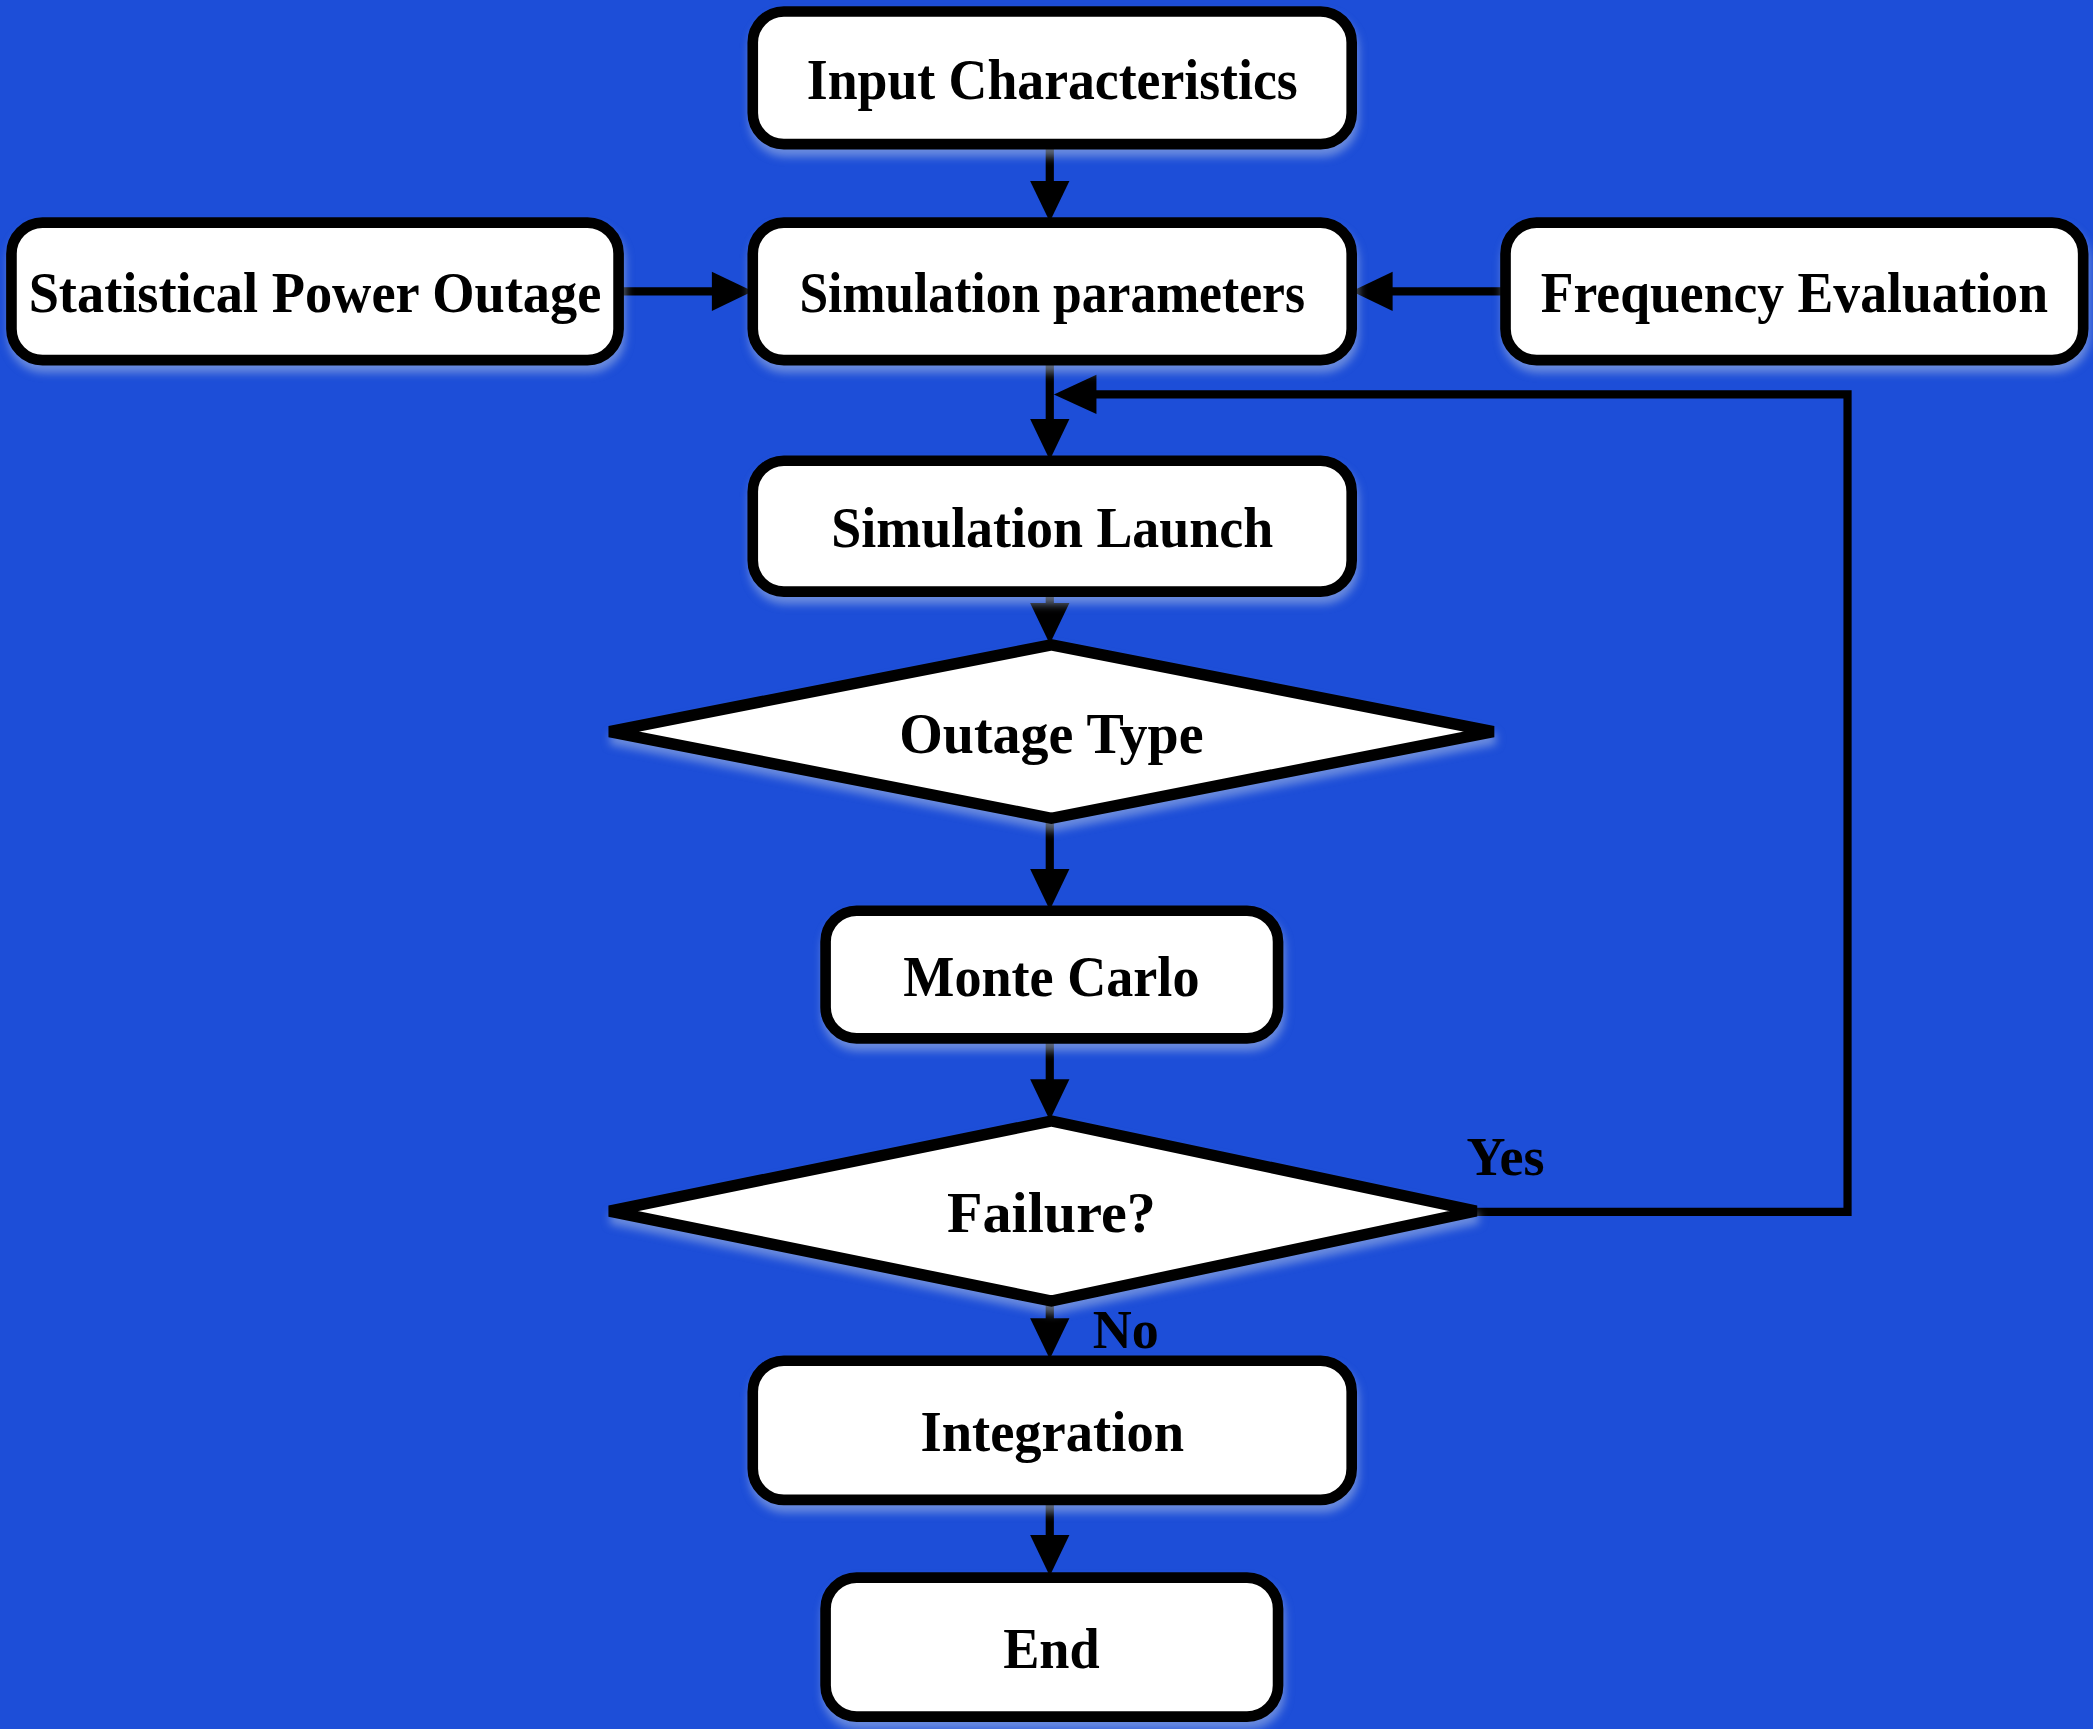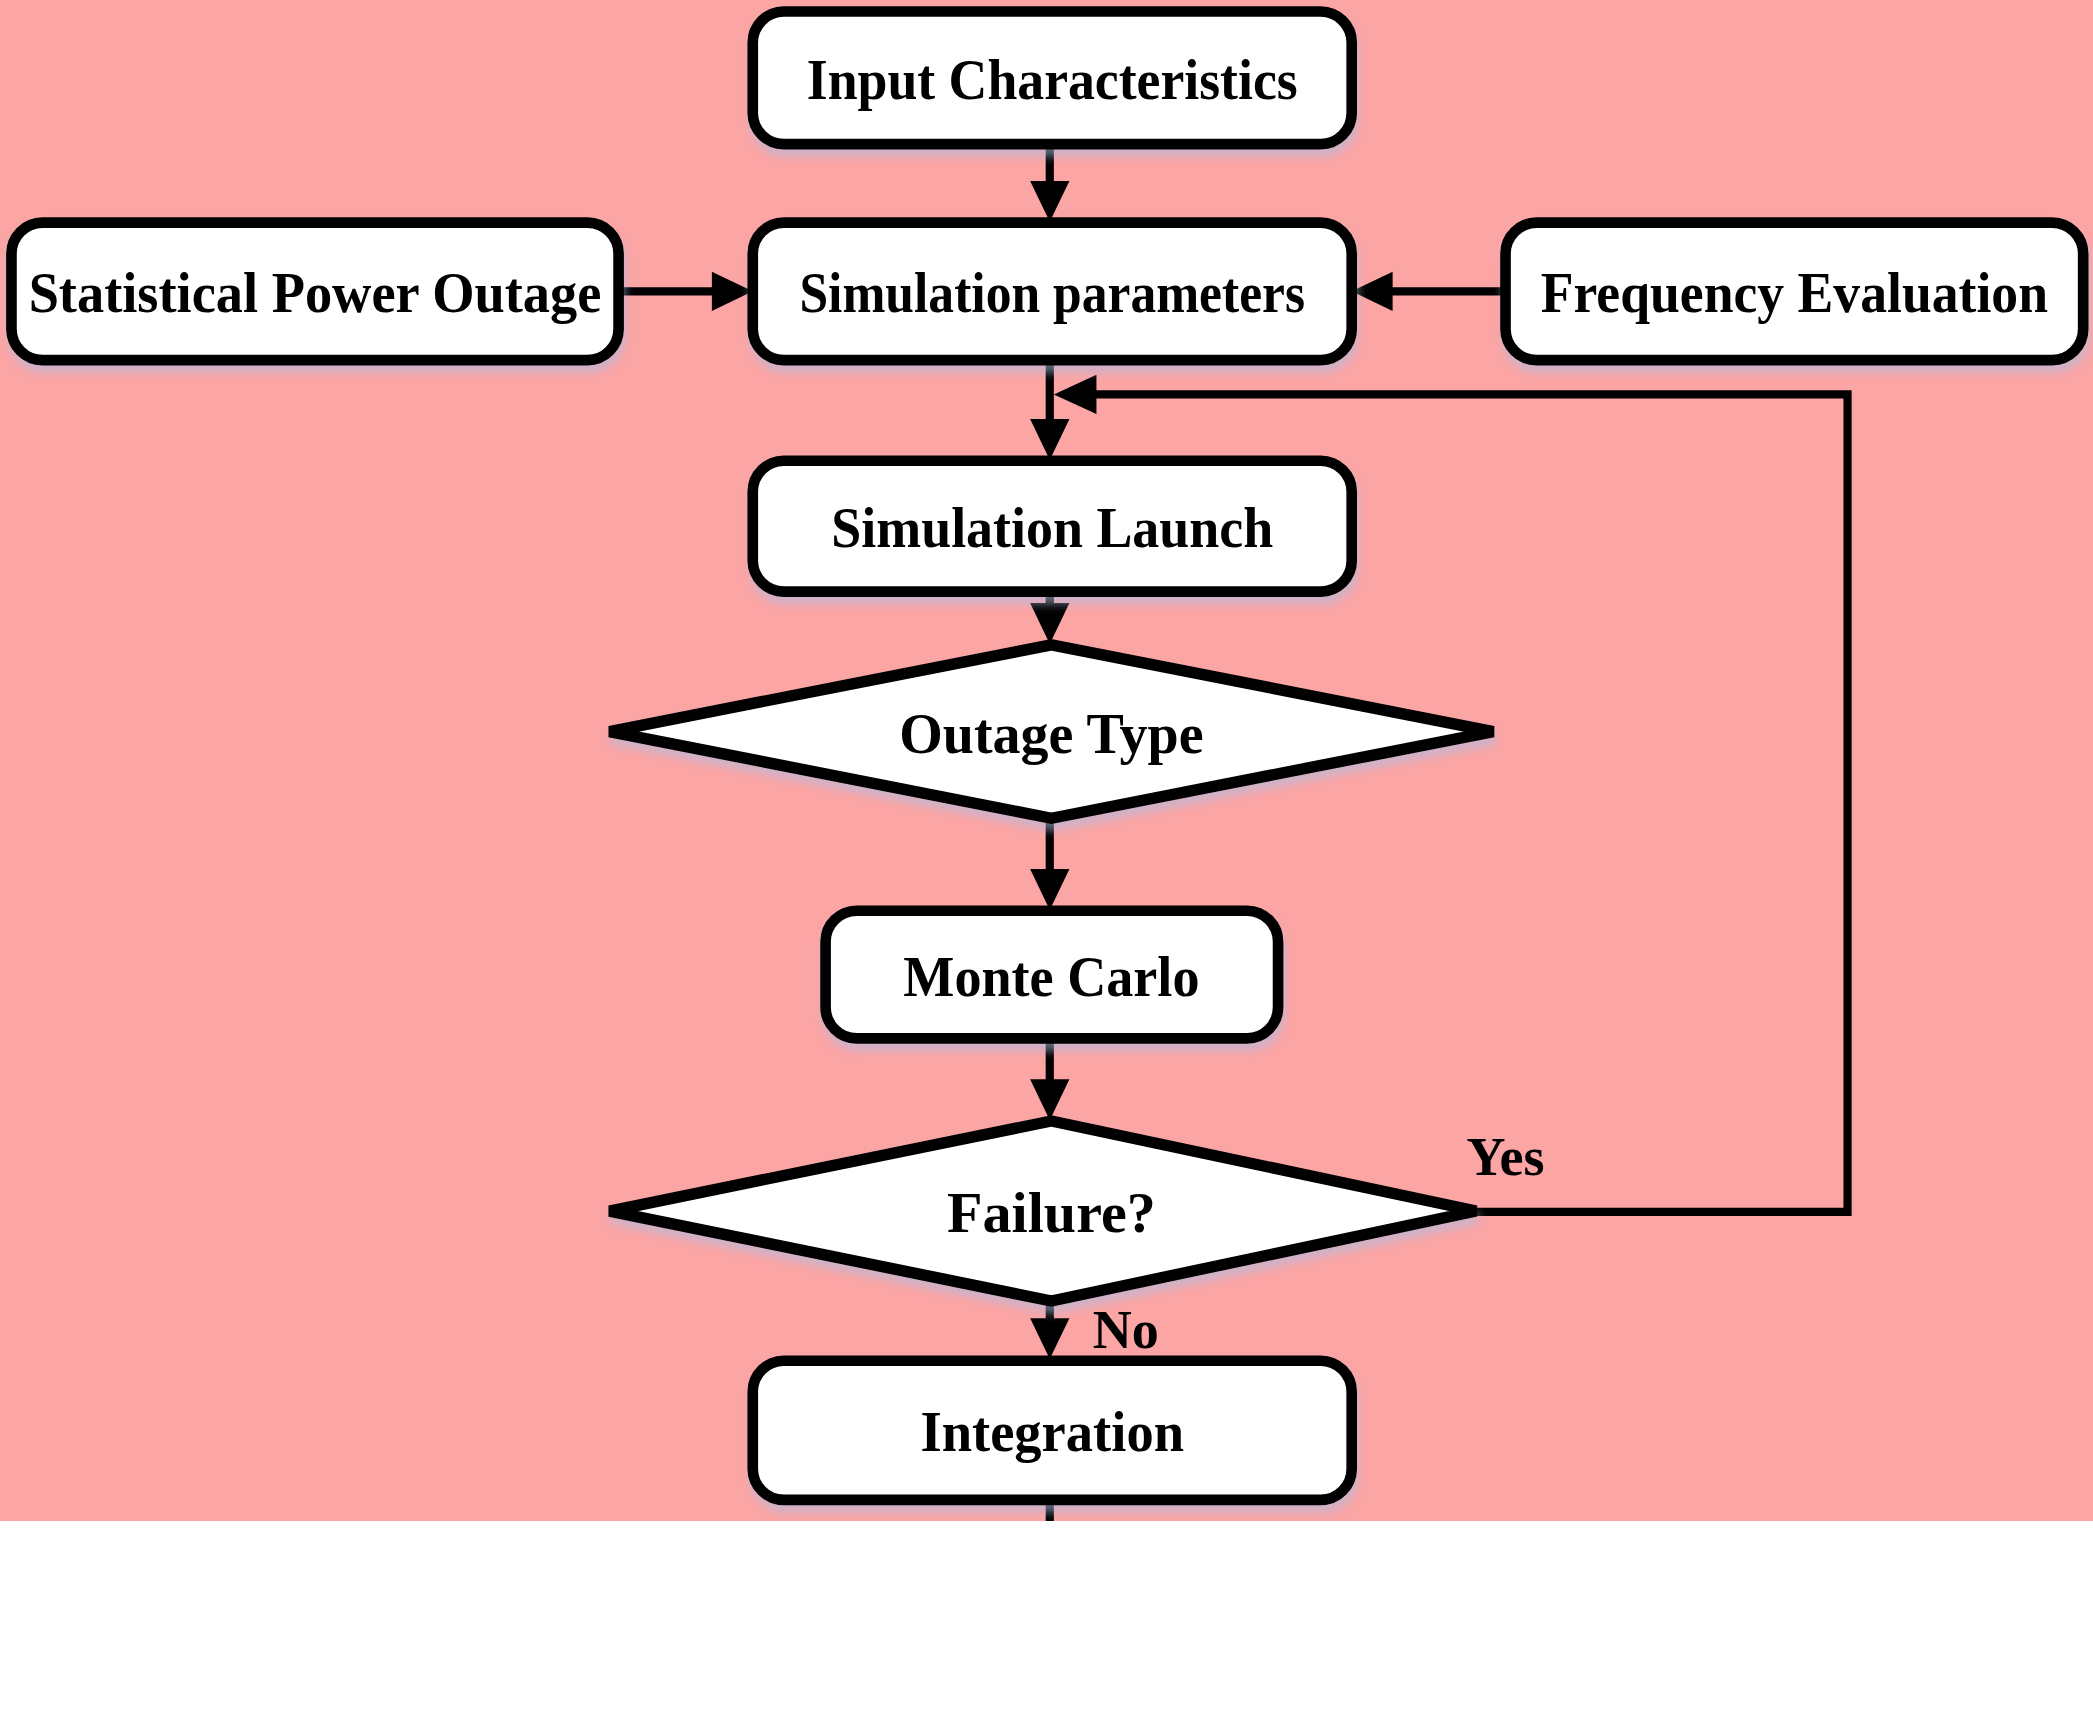--- a/index.html
+++ b/index.html
@@ -2,22 +2,22 @@
 <html style="font-size:13px"><head>
 <meta charset="utf-8">
 <style>
   html, body {
     margin: 0;
     padding: 0;
     background: #ffffff;
   }
   .figure-wrap {
     width: 2093px;
-    height: 1521px;
-    background: #fca5a5;
+    height: 1729px;
+    background: #1d4ed8;
     position: relative;
     overflow: hidden;
   }
   svg {
     display: block;
   }
   .shape {
     fill: #ffffff;
     stroke: #000000;
     filter: drop-shadow(2px 9px 5px rgba(170, 190, 228, 0.55));

